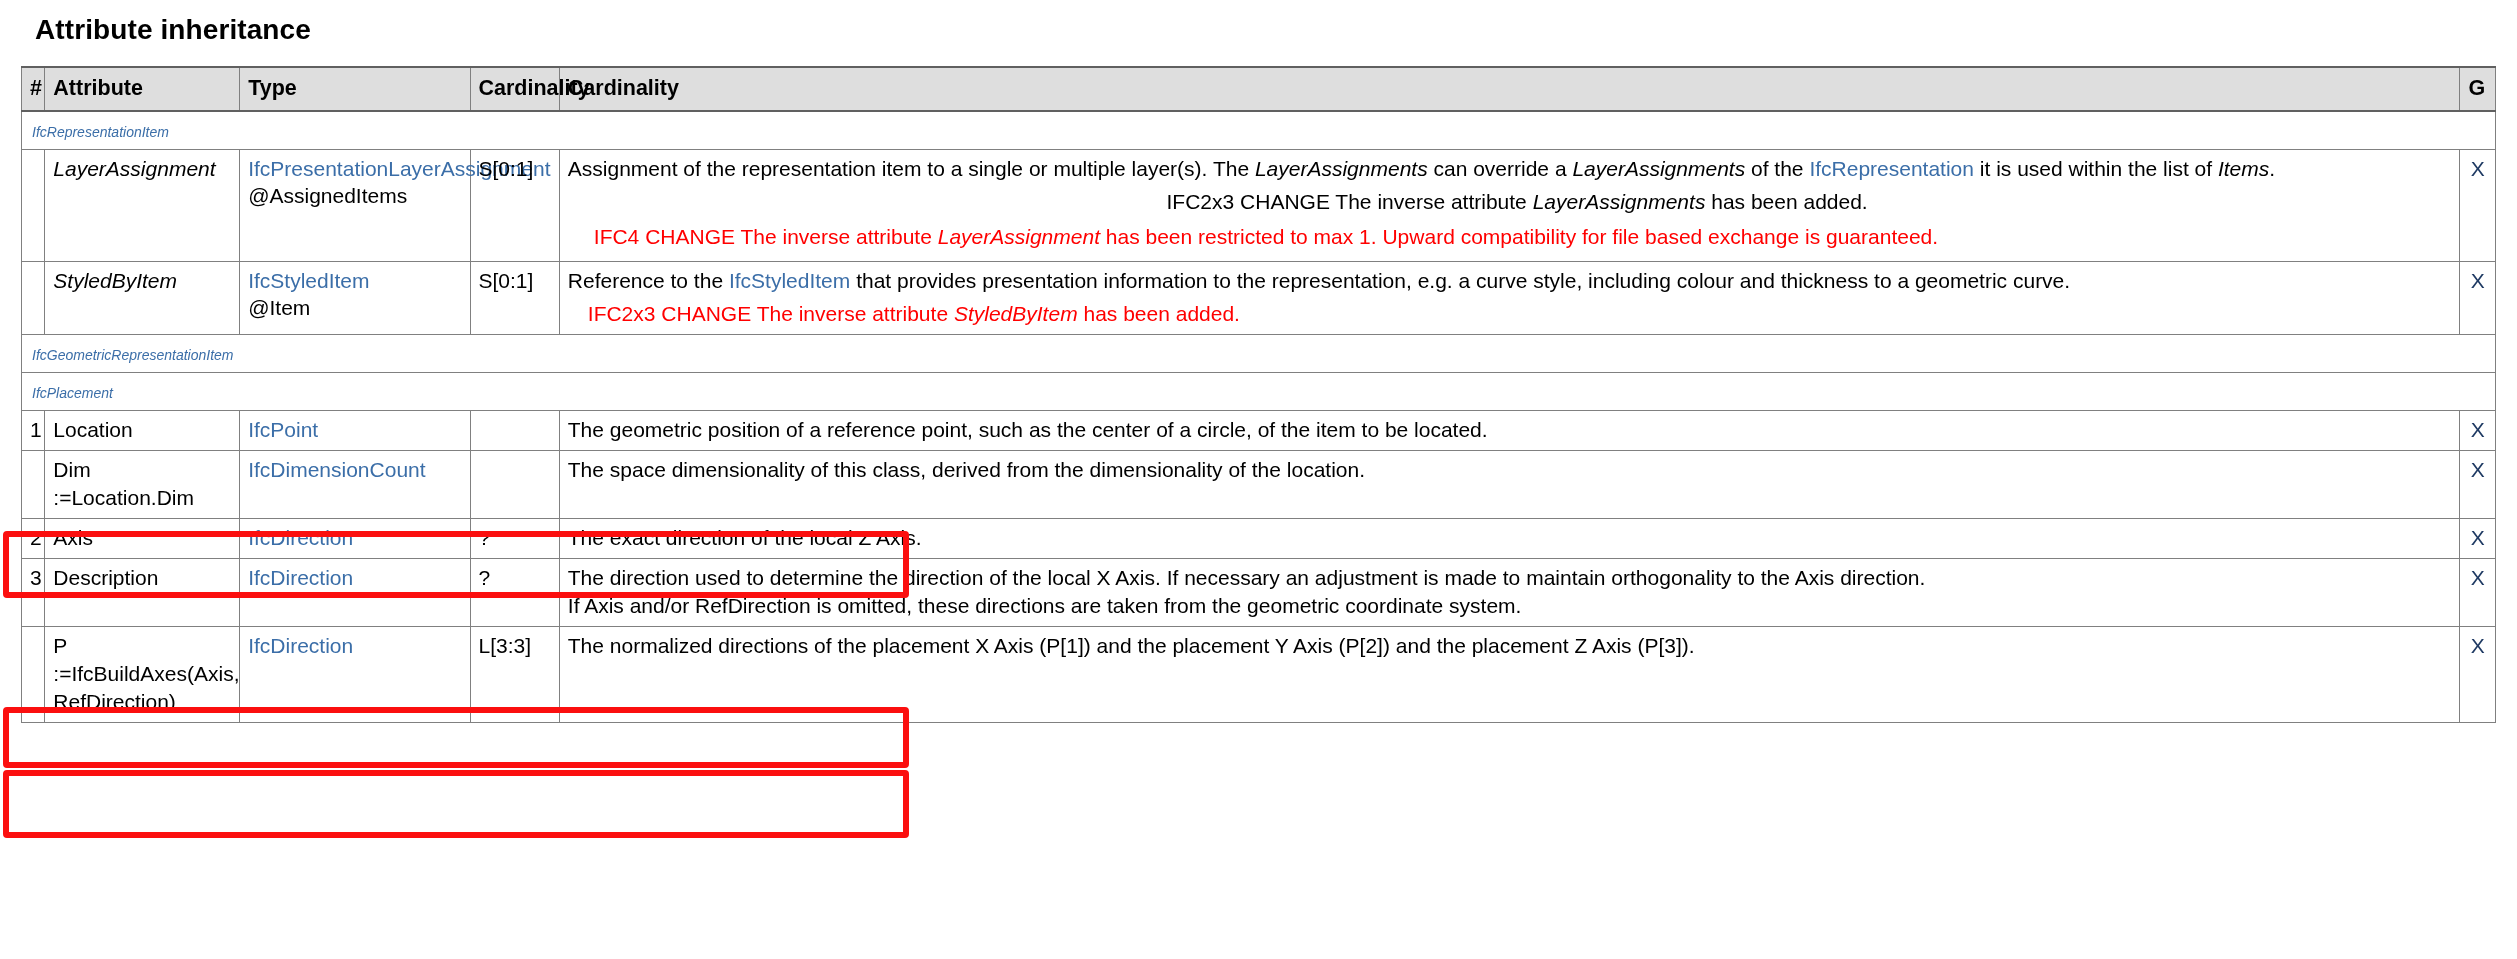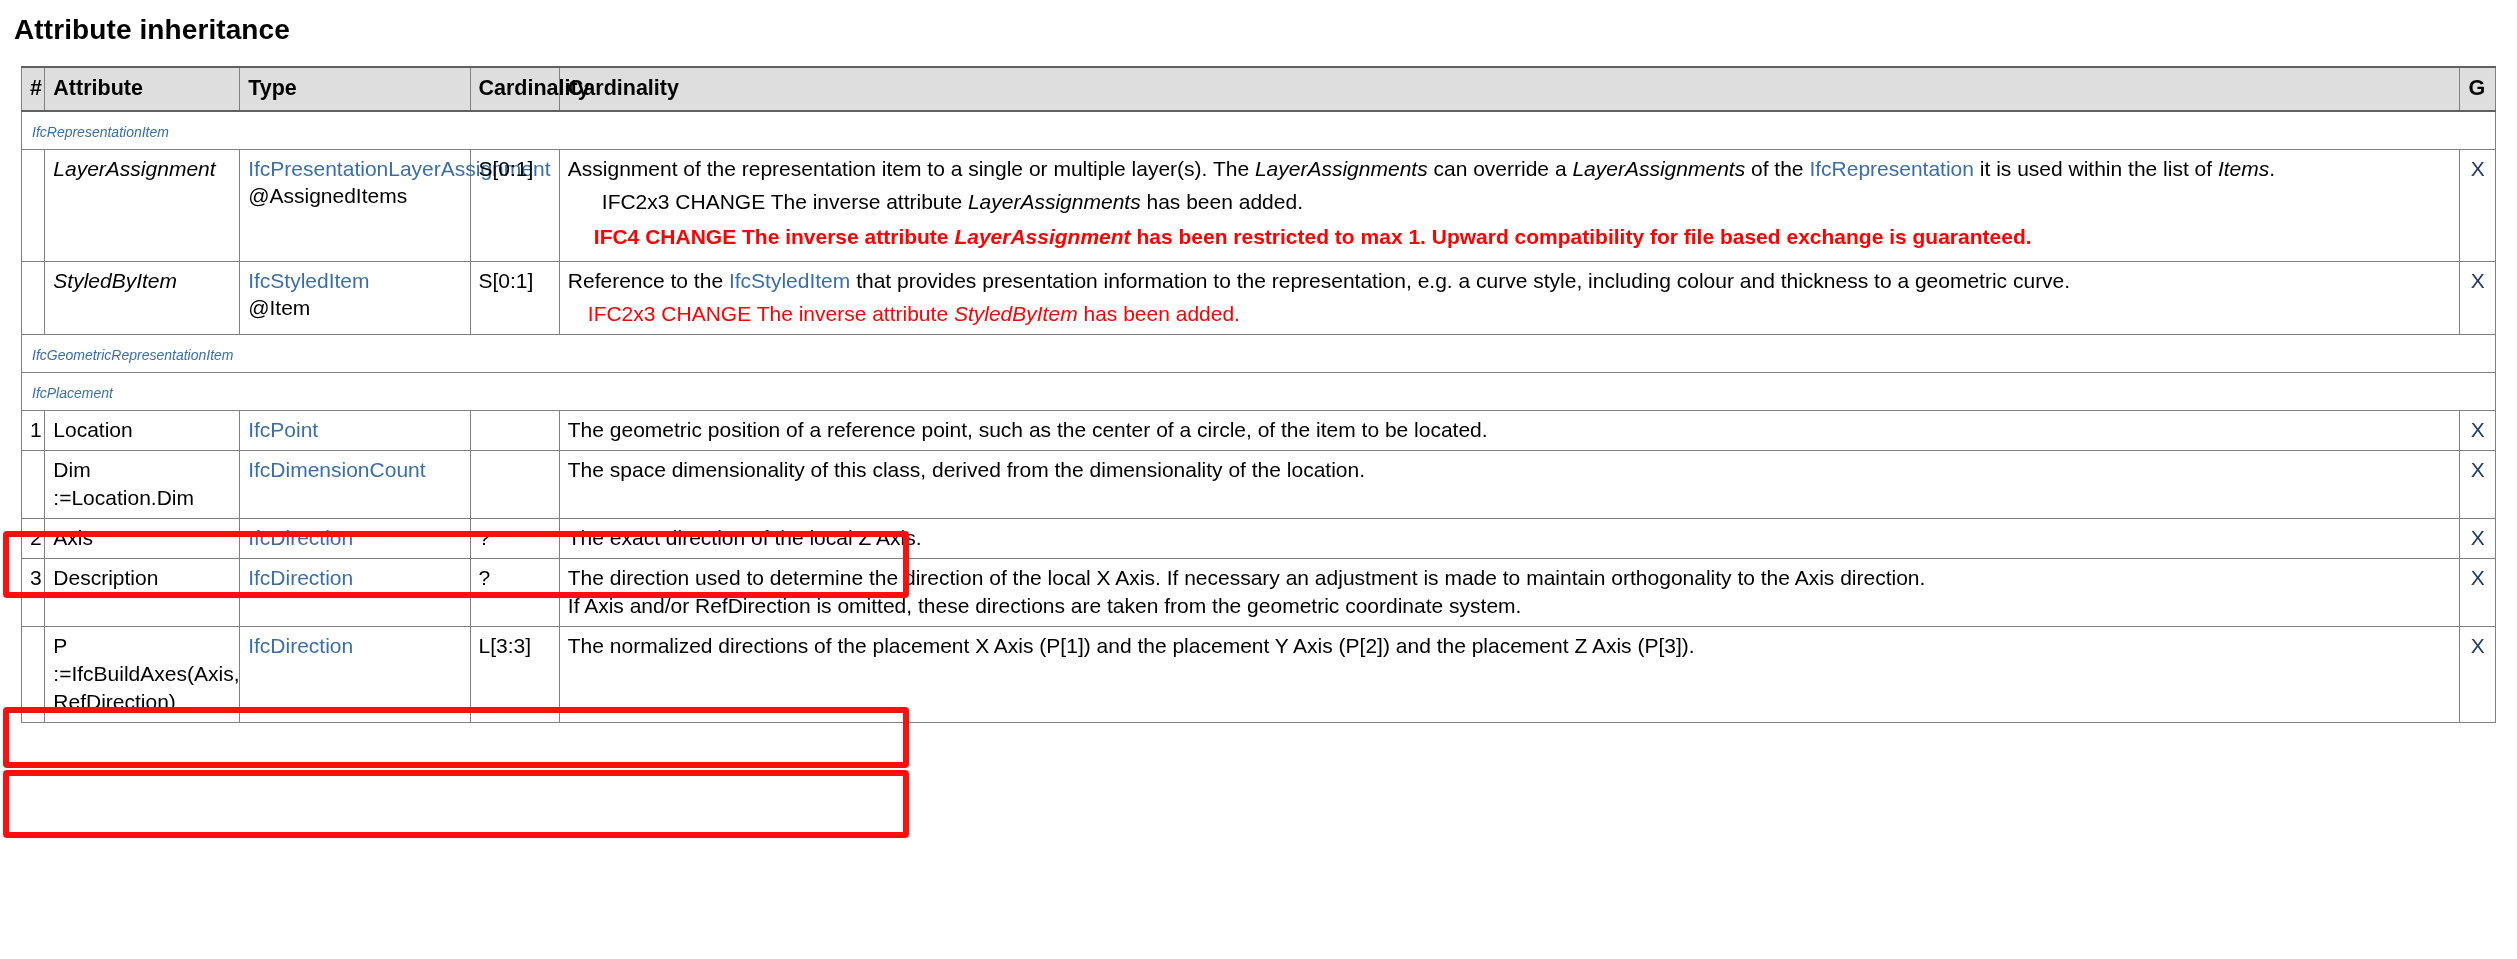--- a/index.html
+++ b/index.html
@@ -13,20 +13,21 @@
     font-family: "Liberation Sans", sans-serif;
     color: #000000;
     position: relative;
     overflow: hidden;
   }
   .page {
     position: relative;
     width: 2517px;
     height: 959px;
     box-sizing: border-box;
+    padding-left: 21px;
   }
   .page-title {
     font-size: 28px;
     font-weight: bold;
     color: #000000;
     padding: 14px 0 0 14px;
     letter-spacing: 0.1px;
   }
   .table-wrap {
     position: absolute;
@@ -78,23 +79,23 @@
   .section-name {
     font-style: italic;
     color: #3b6ea8;
     font-size: 14px;
   }
   .section-name.bright { color: #3a8ee6; }
 
   .attr-name-italic { font-style: italic; }
   .lnk { color: #3b6ea8; }
   .ital { font-style: italic; }
-  .change-2x3 { display:block; margin-left: 34px; margin-top: 6px; }
+  .change-2x3 { display:block; margin-left: 15px; margin-top: 6px; text-align: center; }
   .change-2x3-red { display:block; margin-left: 20px; margin-top: 6px; color:#ff0000; }
-  .change-4 { display:block; margin-left: 26px; margin-top: 7px; color:#ff0000;font-weight:bold; }
+  .change-4 { display:block; margin-left: 26px; margin-top: 7px; color:#ff0000; }
   .subline { display: block; }
 
   .desc p { margin: 0; }
 
   
   tr.r-layer td { height: 112px; }
   tr.r-styled td { height: 60px; }
   tr.r-location td { height: 29px; }
   tr.r-dim td { height: 48px; }
   tr.r-axis td { height: 29px; }

